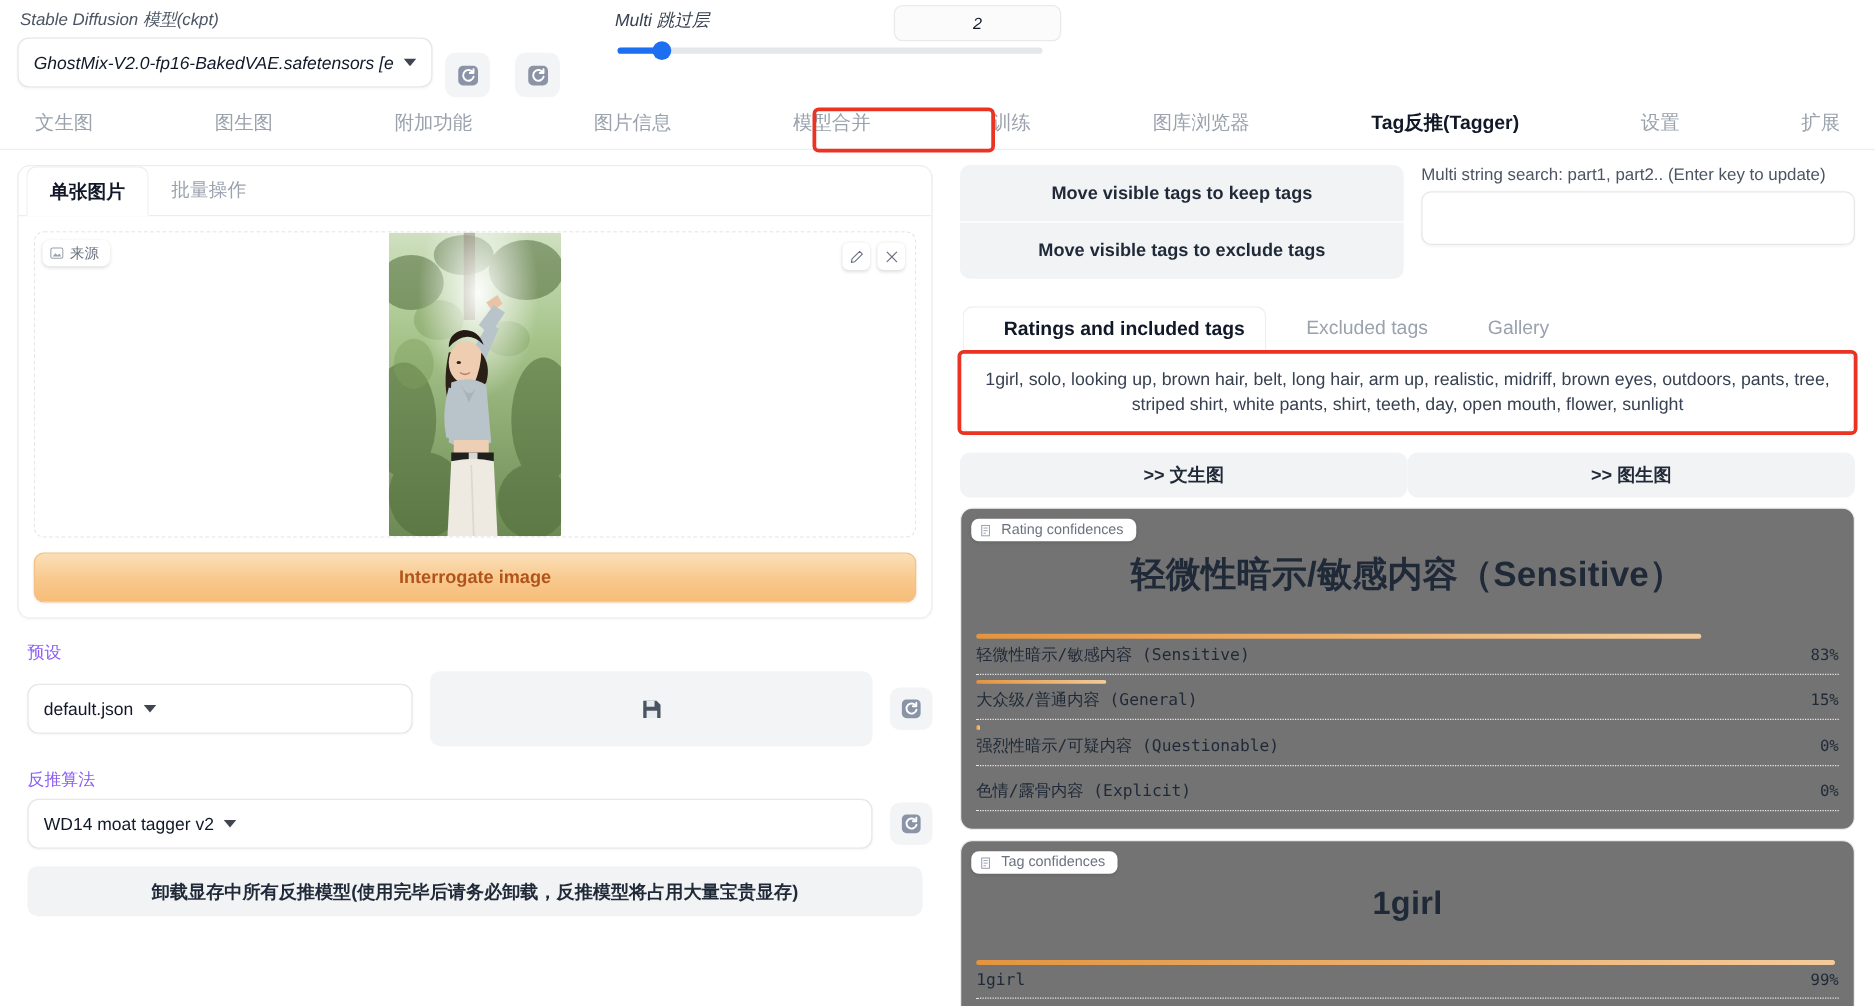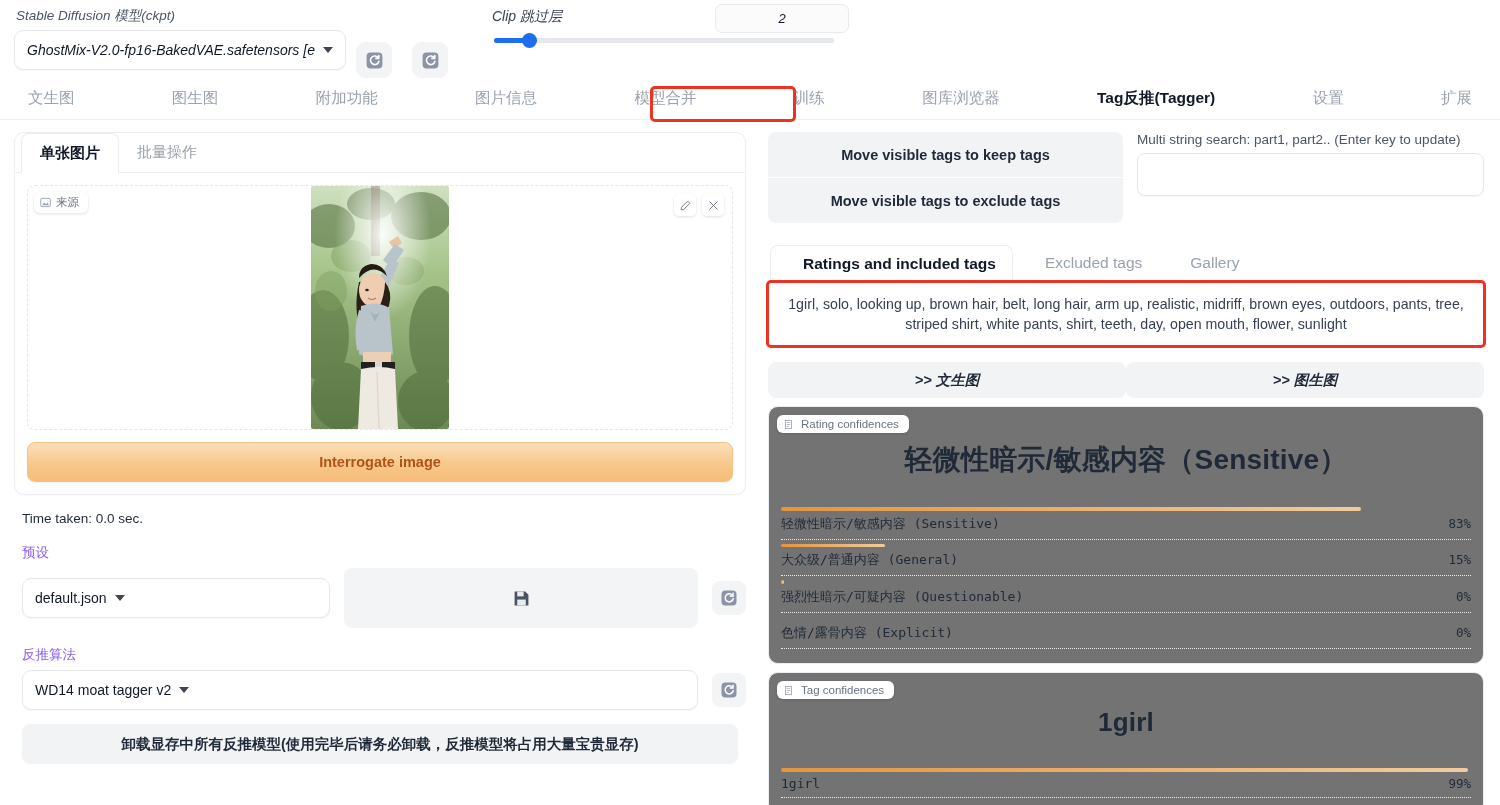--- a/index.html
+++ b/index.html
@@ -207,21 +207,21 @@
   .tagbox {
     border: 1px solid #ebedf0; border-radius: 0 8px 8px 8px;
     padding: 11px 14px; min-height: 58px; background: #fff;
     font-size: 14.2px; line-height: 20px; color: #374151; text-align: center;
   }
   .tagbox-highlight {
     position: absolute; left: -2px; top: -2px; right: -2px; bottom: -2px;
     border: 3px solid #ea3323; border-radius: 5px; pointer-events: none;
   }
 
-  .send-row { display: flex; gap: 0; margin-top: 16px; font-style: italic; }
+  .send-row { display: flex; gap: 0; margin-top: 16px; }
   .send-btn {
     flex: 1; height: 36px; border-radius: 8px; background: #f2f3f5;
     display: flex; align-items: center; justify-content: center;
     font-size: 14.5px; font-weight: 700; color: #1f2937;
   }
 
   .panel {
     margin-top: 8px; border: 1px solid #ebedf0; border-radius: 10px;
     background: #737373; position: relative; padding: 8px 12px 10px 12px;
   }
@@ -283,21 +283,21 @@
     <div class="icon-btn">
       <svg width="19" height="19" viewBox="0 0 24 24">
         <rect x="2" y="2" width="20" height="20" rx="5" fill="#8a94a6"></rect>
         <path d="M17 9a5.4 5.4 0 1 0 .6 4" fill="none" stroke="#fff" stroke-width="2" stroke-linecap="round"></path>
         <path d="M17.4 5.6V9.3H13.7" fill="none" stroke="#fff" stroke-width="2" stroke-linecap="round" stroke-linejoin="round"></path>
       </svg>
     </div>
 
     <div class="clip-wrap">
       <div class="clip-row">
-        <span class="clip-label">Clip 跳过层</span>
+        <span class="clip-label">Multi 跳过层</span>
       </div>
       <div class="num-box">2</div>
       <div class="slider-track">
         <div class="slider-fill"></div>
         <div class="slider-knob"></div>
       </div>
     </div>
   </div>
 
   <div class="tabbar">
@@ -401,21 +401,20 @@
 
               <path d="M50 183 q18 -4 34 0 l3 60 l-40 0 z" fill="#eeeae2"></path>
               <path d="M66 186 l2 57" stroke="#ddd8cf" stroke-width="1.4"></path>
             </svg>
           </div>
         </div>
 
         <div class="interrogate">Interrogate image</div>
       </div>
 
-      <div class="stat-line">Time taken: 0.0 sec.</div>
 
       <div class="lbl">预设</div>
       <div class="row">
         <div class="sel" style="width:308px;">
           <span class="dd-text">default.json</span>
           <span class="caret"></span>
         </div>
         <div class="save-box">
           <svg width="17" height="17" viewBox="0 0 16 16">
             <path d="M1.5 1.5h10L14.5 4.5v10h-13z" fill="#4a5360"></path>

